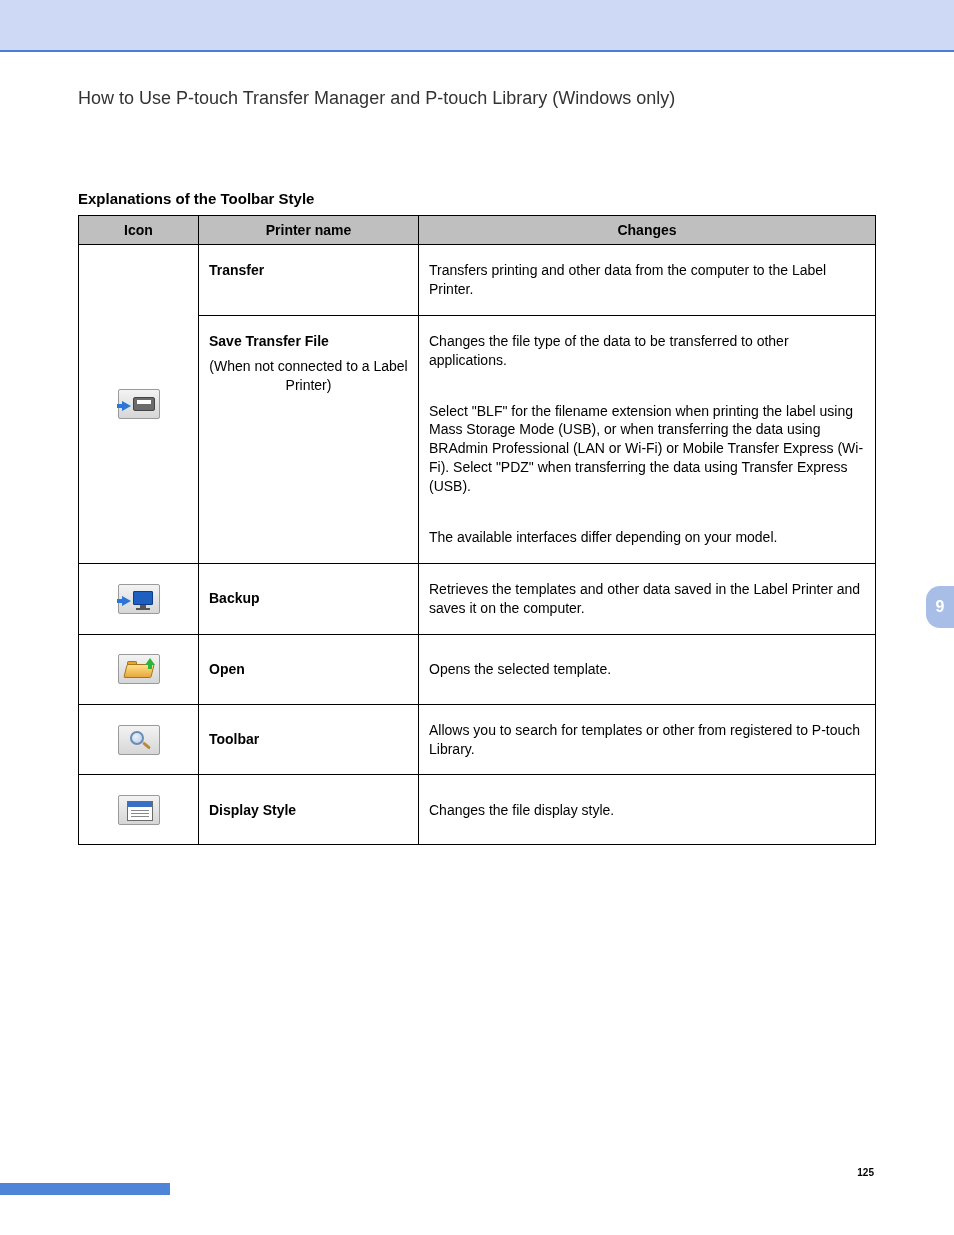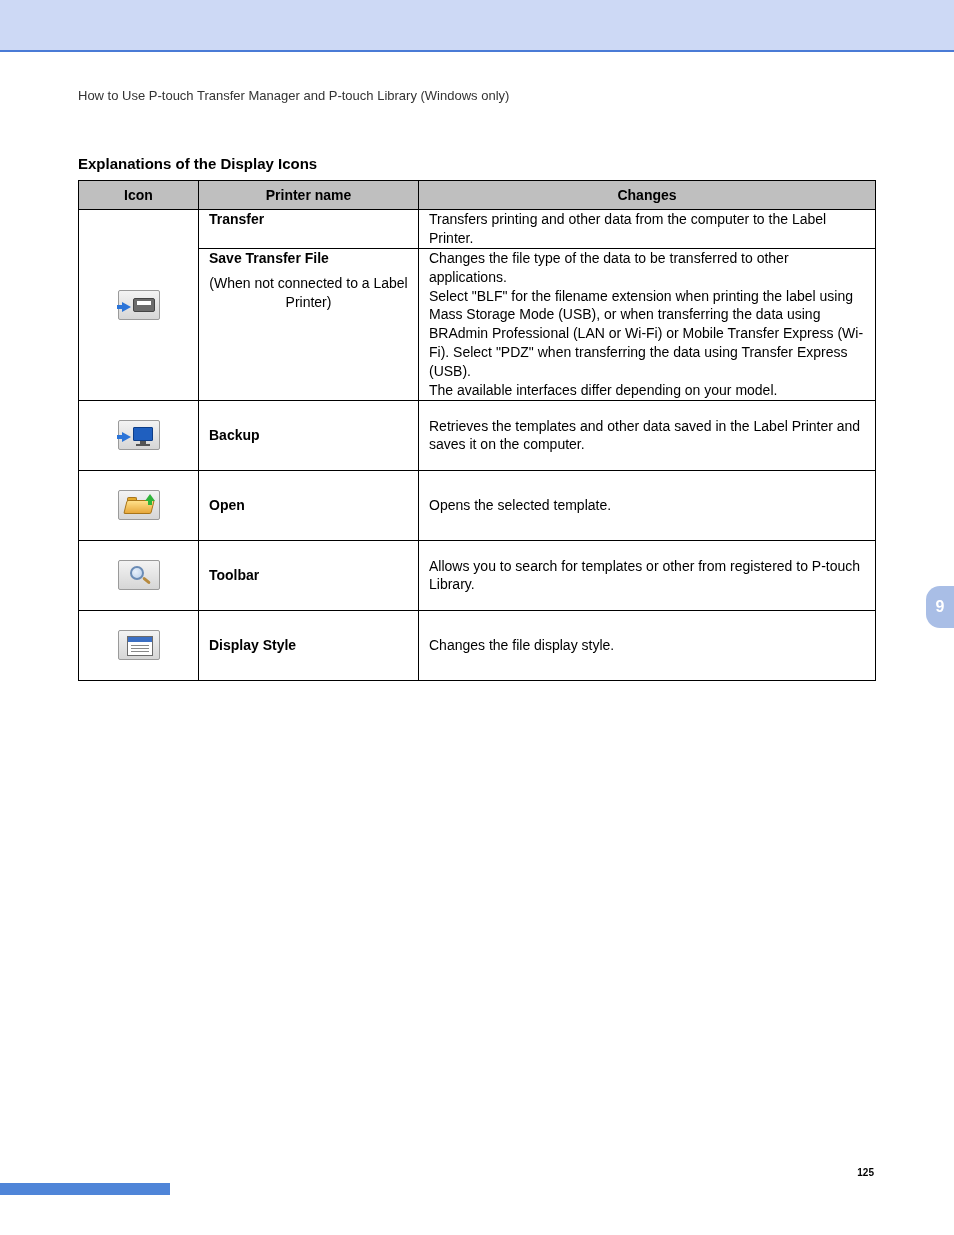--- a/index.html
+++ b/index.html
@@ -16,23 +16,23 @@
   }
   .top-band {
     background: #cdd9f5;
     height: 52px;
     border-bottom: 2px solid #4a7bd6;
   }
   .content {
     padding: 36px 78px 0 78px;
   }
   .breadcrumb {
-    font-size: 13px;
+    font-size: 18px;
     color: #333;
-    margin-bottom: 52px;
+    margin-bottom: 81px;
   }
   .section-title {
     font-size: 15px;
     font-weight: bold;
     margin-bottom: 8px;
   }
   table.iconTable {
     border-collapse: collapse;
     width: 100%;
     table-layout: fixed;
@@ -43,21 +43,21 @@
   table.iconTable th {
     background: #bfbfbf;
     border: 1px solid #000;
     padding: 6px 10px;
     font-weight: bold;
     font-size: 14px;
     text-align: center;
   }
   table.iconTable td {
     border: 1px solid #000;
-    padding: 0 10px;
+    padding: 16px 10px;
     vertical-align: top;
     font-size: 14px;
     line-height: 1.35;
   }
   table.iconTable td.bname { font-weight: bold; }
   table.iconTable td.bname .note { font-weight: normal; display:block; margin-top:6px;text-align:center; }
   table.iconTable td.tallRow { height: 70px; }
   .iconCell { vertical-align: middle !important; text-align: center; }
   td.noTop { border-top: none !important; }
   td.noBot { border-bottom: none !important; }
@@ -155,21 +155,21 @@
   }
 </style>
 </head>
 <body>
 
 <div class="top-band"></div>
 
 <div class="content">
   <div class="breadcrumb">How to Use P-touch Transfer Manager and P-touch Library (Windows only)</div>
 
-  <div class="section-title">Explanations of the Display Icons</div>
+  <div class="section-title">Explanations of the Toolbar Style</div>
 
   <table class="iconTable">
     <colgroup>
         <col class="c-icon">
         <col class="c-name">
         <col class="c-func">
       </colgroup>
     <thead>
       <tr>
         <th>Icon</th>

